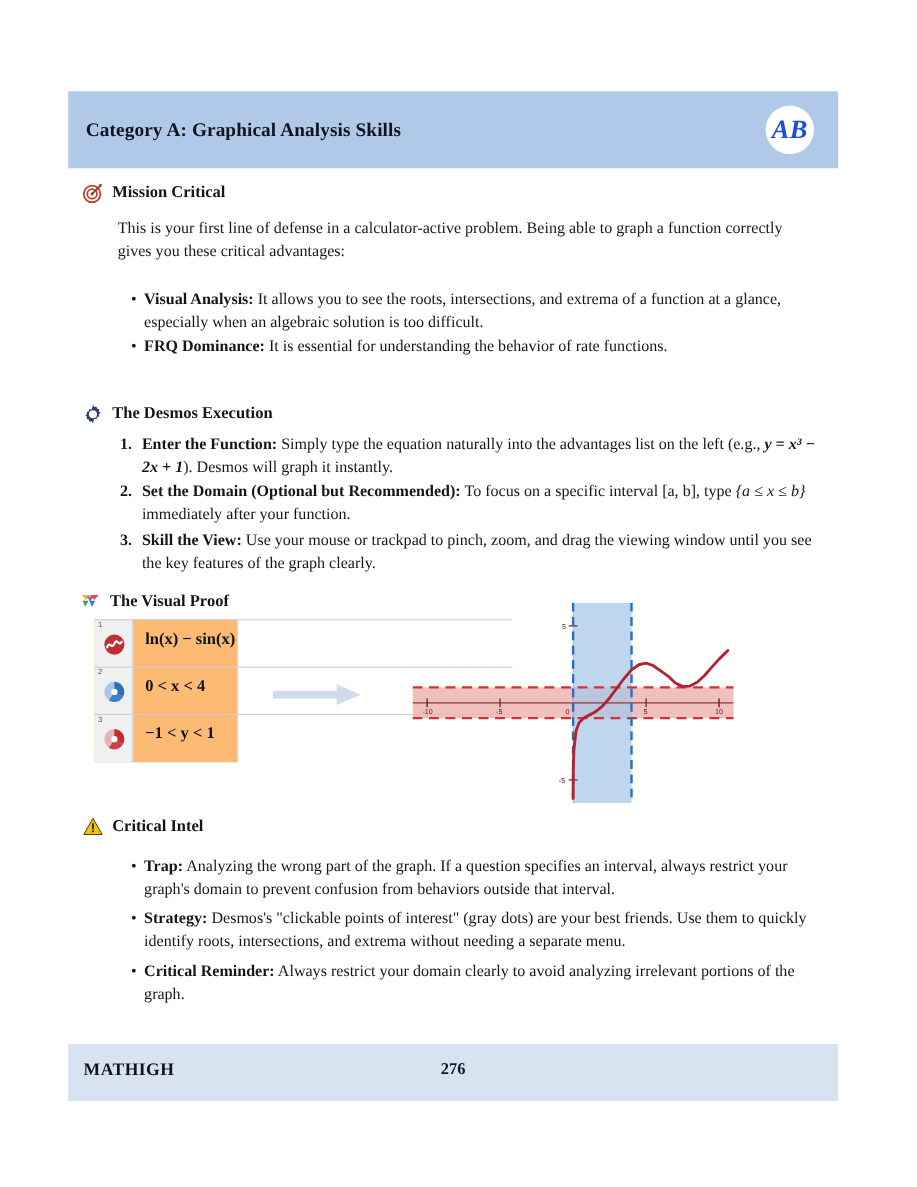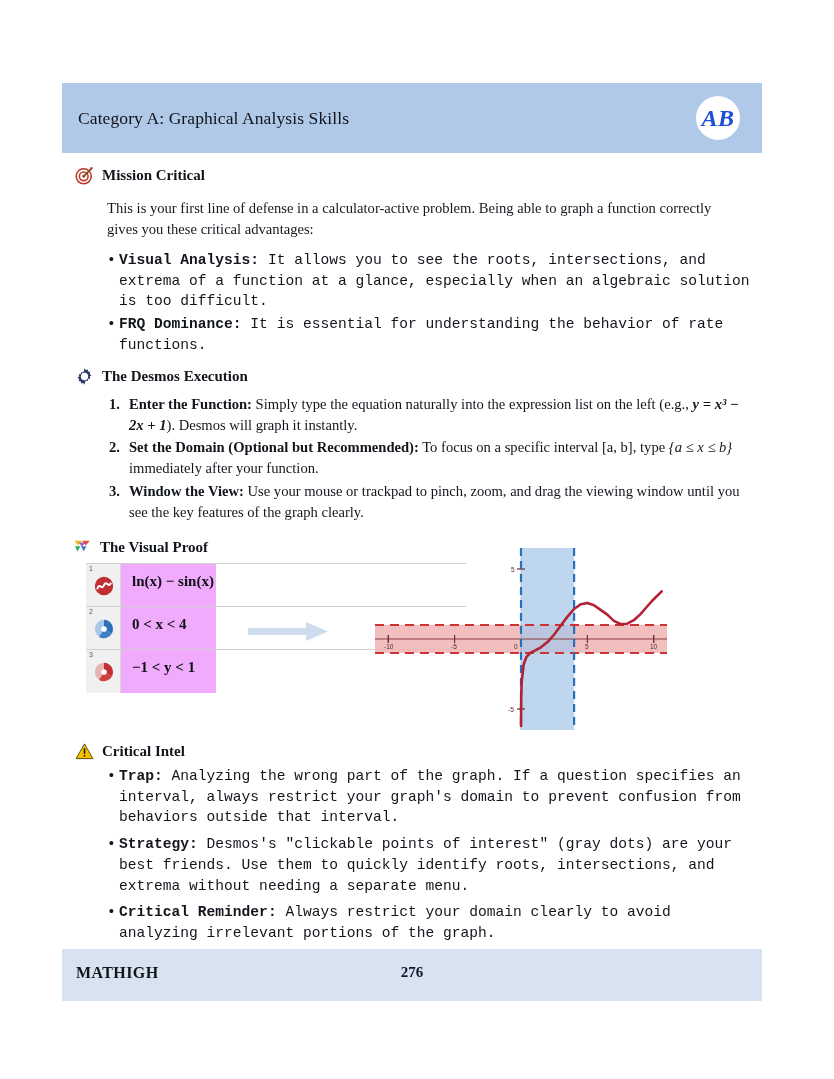--- a/index.html
+++ b/index.html
@@ -32,21 +32,21 @@
     background: #b0c9e8;
     display: flex;
     align-items: center;
   }
   .header-text {
     padding-left: 16px;
     flex: 1;
   }
   .header-title {
     font-size: 17.5px;
-    font-weight: normal;
+    font-weight: bold;
     letter-spacing: 0.1px;
     color: #111418;
     line-height: 1.3;
   }
   .header-sub {
     font-size: 15.5px;
     color: #1a1e24;
     line-height: 1.35;
     margin-top: 4px;
   }
@@ -90,23 +90,22 @@
 
   .body-text {
     position: absolute;
     font-size: 14.6px;
     line-height: 1.42;
     color: #15191f;
   }
 
   ul.bullets {
     list-style: none;
-    margin: 0;
+    margin: 12px;
     padding: 0;
-    font-family: Liberation Mono, monospace;
   }
   ul.bullets > li {
     position: relative;
     padding-left: 12px;
     margin-bottom: 2px;
     font-size: 14.6px;
     line-height: 1.42;
   }
   ul.bullets > li::before {
     content: "•";
@@ -139,21 +138,21 @@
   .mathit { font-style: italic; font-family: "Liberation Serif", serif; }
   .mathbf { font-weight: bold; font-style: italic; }
 
   
   .desmos-panel {
     position: absolute;
     left: 86px;
     top: 563px;
     width: 130px;
     height: 130px;
-    background: #f0abfc;
+    background: #fdba74;
   }
   .dp-rail {
     position: absolute;
     left: 0; top: 0;
     width: 34px;
     height: 130px;
     background: #f0f0f0;
     border-right: 1px solid #d8d8d8;
   }
   .dp-row {
@@ -283,27 +282,27 @@
         <path fill="#2c3e6b" d="M12 1.6l1.5 2.2 2.6-.6.6 2.6 2.6.6-.6 2.6 2.2 1.5-2.2 1.5.6 2.6-2.6.6-.6 2.6-2.6-.6L12 22.4l-1.5-2.2-2.6.6-.6-2.6-2.6-.6.6-2.6-2.2-1.5 2.2-1.5-.6-2.6 2.6-.6.6-2.6 2.6.6z"></path>
         <circle cx="12" cy="12" r="4.6" fill="#ffffff"></circle>
       </svg>
     </span>
     <span class="s-title">The Desmos Execution</span>
   </div>
 
   <div style="position:absolute; left:107px; top:394px; width:645px;">
     <ol class="steps">
       <li>
-        <b>Enter the Function:</b><span> Simply type the equation naturally into the expression list on the left (e.g., </span><span class="mathbf">y = x³ − 2x + 1</span><span>). Desmos will graph it instantly.</span>
+        <b>Enter the Function:</b><span> Simply type the equation naturally into the advantages list on the left (e.g., </span><span class="mathbf">y = x³ − 2x + 1</span><span>). Desmos will graph it instantly.</span>
       </li>
       <li>
         <b>Set the Domain (Optional but Recommended):</b><span> To focus on a specific interval [a, b], type </span><span class="mathit">{a ≤ x ≤ b}</span><span> immediately after your function.</span>
       </li>
       <li>
-        <b>Window the View:</b><span> Use your mouse or trackpad to pinch, zoom, and drag the viewing window until you see the key features of the graph clearly.</span>
+        <b>Skill the View:</b><span> Use your mouse or trackpad to pinch, zoom, and drag the viewing window until you see the key features of the graph clearly.</span>
       </li>
     </ol>
   </div>
 
   <div class="section-head" style="left:72px; top:537px;">
     <span class="icon-box">
       <svg width="20" height="18" viewBox="0 0 26 22">
         <path d="M13 3 L23 3 L18 9 Z" fill="#e74c3c"></path>
         <path d="M13 3 L3 3 L8 9 Z" fill="#f0b429"></path>
         <path d="M4 10 L11 10 L7 17 Z" fill="#27ae60"></path>

